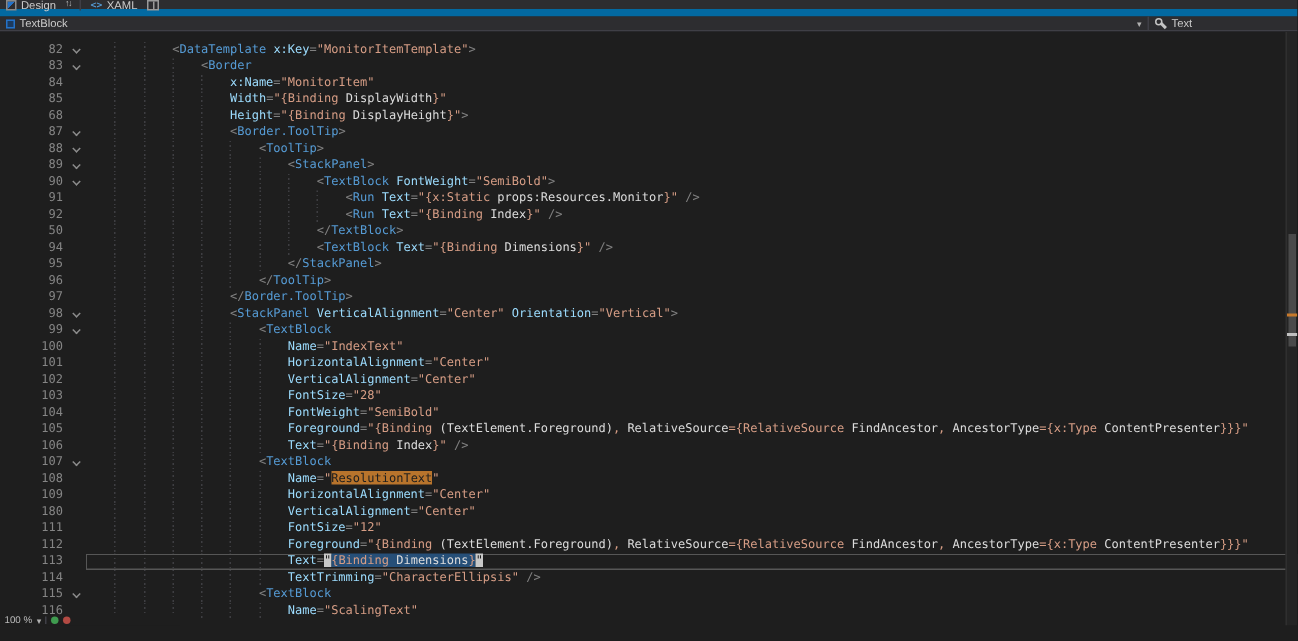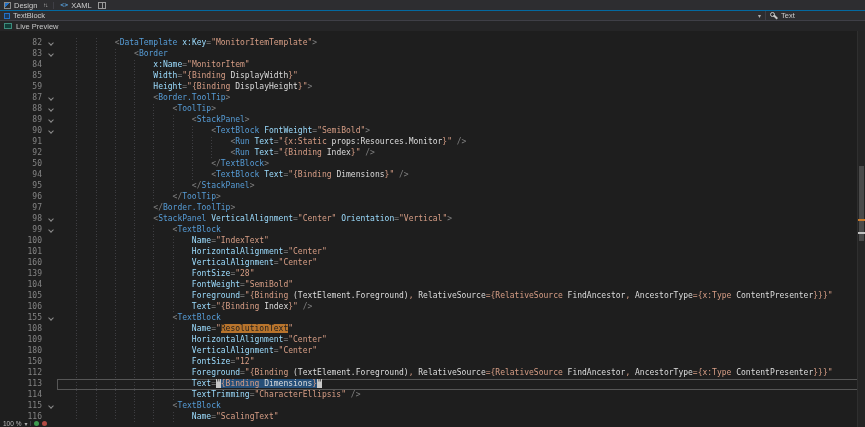--- a/index.html
+++ b/index.html
@@ -1,20 +1,20 @@
 <!DOCTYPE html>
 <html style="--editor_bg: #1e1e1e; --bar_bg: #2d2d30; --preview_bar_bg: #252526; --tag: #569cd6; --attribute: #9cdcfe; --string: #d69d85; --binding_param: #dcdcdc; --punctuation: #808080; --line_number: #858585; --selection_bg: #264f78; --match_highlight_bg: #b8742c; --quote_highlight_bg: #c8c8c8; --current_line_border: #565656; --chrome_text: #cccccc;"><head>
 <meta charset="utf-8">
 <style>
   html,body{margin:0;padding:0;background:#1e1e1e;width:865px;height:427px;overflow:hidden}
   *{box-sizing:border-box}
   .app{width:865px;height:427px;position:relative;background:var(--editor_bg,#1e1e1e);font-family:"Liberation Sans",sans-serif}
 
   
-  .viewbar{height:11px;display:flex;align-items:center;gap:6px;padding:0 4px;background:var(--bar_bg,#2d2d30);border-bottom:1px solid #0369a1;font-size:7.5px;color:var(--chrome_text,#ccc)}
+  .viewbar{height:11px;display:flex;align-items:center;gap:6px;padding:0 4px;background:var(--bar_bg,#2d2d30);border-bottom:5px solid #0369a1;font-size:7.5px;color:var(--chrome_text,#ccc)}
   .vtab{display:flex;align-items:center;gap:3px;cursor:default}
   .ic-design{width:7px;height:7px;border:1px solid #8a8a8a;background:linear-gradient(135deg,#2472c8 0 50%,transparent 50%);display:inline-block}
   .ic-xaml{color:#569cd6;font-size:6.5px;font-weight:bold;font-family:"DejaVu Sans Mono",monospace}
   .swapglyph{font-size:6px;letter-spacing:-1px;color:#bdbdbd}
   .vdiv{width:1px;height:7px;background:#3f3f46}
   .ic-split{width:8px;height:7px;border:1px solid #9a9a9a;position:relative;display:inline-block}
   .ic-split::after{content:"";position:absolute;left:3px;top:0;bottom:0;width:1px;background:#9a9a9a}
 
   
   .crumbbar{height:10px;display:flex;align-items:stretch;background:var(--bar_bg,#2d2d30);border-bottom:1px solid #3f3f46;font-size:7.5px;color:var(--chrome_text,#ccc)}
@@ -93,24 +93,20 @@
       <span class="ic-tag"></span>
       <span>TextBlock</span>
       <span class="caret">▾</span>
     </div>
     <div class="combo prop">
       <span class="wrench"></span>
       <span>Text</span>
     </div>
   </div>
 
-  <div class="previewbar">
-    <span class="ic-preview"></span>
-    <span>Live Preview</span>
-  </div>
 
   <div class="editor">
     <div class="lines">
         <div class="line">
           <span class="ln">82</span>
           <span class="fold"><span class="chev"></span></span>
           <span class="code" style="background: repeating-linear-gradient(rgb(62, 62, 66) 0px, rgb(62, 62, 66) 1px, transparent 1px, transparent 3px) 19px 0px / 1px 100% no-repeat, repeating-linear-gradient(rgb(62, 62, 66) 0px, rgb(62, 62, 66) 1px, transparent 1px, transparent 3px) 39px 0px / 1px 100% no-repeat;">            <span class="tk-p">&lt;</span><span class="tk-t">DataTemplate </span><span class="tk-a">x:Key</span><span class="tk-p">=</span><span class="tk-s">"MonitorItemTemplate"</span><span class="tk-p">&gt;</span></span>
         </div>
         <div class="line">
           <span class="ln">83</span>
@@ -121,21 +117,21 @@
           <span class="ln">84</span>
           <span class="fold"></span>
           <span class="code" style="background: repeating-linear-gradient(rgb(62, 62, 66) 0px, rgb(62, 62, 66) 1px, transparent 1px, transparent 3px) 19px 0px / 1px 100% no-repeat, repeating-linear-gradient(rgb(62, 62, 66) 0px, rgb(62, 62, 66) 1px, transparent 1px, transparent 3px) 39px 0px / 1px 100% no-repeat, repeating-linear-gradient(rgb(62, 62, 66) 0px, rgb(62, 62, 66) 1px, transparent 1px, transparent 3px) 58px 0px / 1px 100% no-repeat, repeating-linear-gradient(rgb(62, 62, 66) 0px, rgb(62, 62, 66) 1px, transparent 1px, transparent 3px) 77px 0px / 1px 100% no-repeat;">                    <span class="tk-a">x:Name</span><span class="tk-p">=</span><span class="tk-s">"MonitorItem"</span></span>
         </div>
         <div class="line">
           <span class="ln">85</span>
           <span class="fold"></span>
           <span class="code" style="background: repeating-linear-gradient(rgb(62, 62, 66) 0px, rgb(62, 62, 66) 1px, transparent 1px, transparent 3px) 19px 0px / 1px 100% no-repeat, repeating-linear-gradient(rgb(62, 62, 66) 0px, rgb(62, 62, 66) 1px, transparent 1px, transparent 3px) 39px 0px / 1px 100% no-repeat, repeating-linear-gradient(rgb(62, 62, 66) 0px, rgb(62, 62, 66) 1px, transparent 1px, transparent 3px) 58px 0px / 1px 100% no-repeat, repeating-linear-gradient(rgb(62, 62, 66) 0px, rgb(62, 62, 66) 1px, transparent 1px, transparent 3px) 77px 0px / 1px 100% no-repeat;">                    <span class="tk-a">Width</span><span class="tk-p">=</span><span class="tk-s">"{Binding </span><span class="tk-b">DisplayWidth</span><span class="tk-s">}"</span></span>
         </div>
         <div class="line">
-          <span class="ln">59</span>
+          <span class="ln">68</span>
           <span class="fold"></span>
           <span class="code" style="background: repeating-linear-gradient(rgb(62, 62, 66) 0px, rgb(62, 62, 66) 1px, transparent 1px, transparent 3px) 19px 0px / 1px 100% no-repeat, repeating-linear-gradient(rgb(62, 62, 66) 0px, rgb(62, 62, 66) 1px, transparent 1px, transparent 3px) 39px 0px / 1px 100% no-repeat, repeating-linear-gradient(rgb(62, 62, 66) 0px, rgb(62, 62, 66) 1px, transparent 1px, transparent 3px) 58px 0px / 1px 100% no-repeat, repeating-linear-gradient(rgb(62, 62, 66) 0px, rgb(62, 62, 66) 1px, transparent 1px, transparent 3px) 77px 0px / 1px 100% no-repeat;">                    <span class="tk-a">Height</span><span class="tk-p">=</span><span class="tk-s">"{Binding </span><span class="tk-b">DisplayHeight</span><span class="tk-s">}"</span><span class="tk-p">&gt;</span></span>
         </div>
         <div class="line">
           <span class="ln">87</span>
           <span class="fold"><span class="chev"></span></span>
           <span class="code" style="background: repeating-linear-gradient(rgb(62, 62, 66) 0px, rgb(62, 62, 66) 1px, transparent 1px, transparent 3px) 19px 0px / 1px 100% no-repeat, repeating-linear-gradient(rgb(62, 62, 66) 0px, rgb(62, 62, 66) 1px, transparent 1px, transparent 3px) 39px 0px / 1px 100% no-repeat, repeating-linear-gradient(rgb(62, 62, 66) 0px, rgb(62, 62, 66) 1px, transparent 1px, transparent 3px) 58px 0px / 1px 100% no-repeat, repeating-linear-gradient(rgb(62, 62, 66) 0px, rgb(62, 62, 66) 1px, transparent 1px, transparent 3px) 77px 0px / 1px 100% no-repeat;">                    <span class="tk-p">&lt;</span><span class="tk-t">Border.ToolTip</span><span class="tk-p">&gt;</span></span>
         </div>
         <div class="line">
           <span class="ln">88</span>
@@ -201,66 +197,66 @@
           <span class="ln">100</span>
           <span class="fold"></span>
           <span class="code" style="background: repeating-linear-gradient(rgb(62, 62, 66) 0px, rgb(62, 62, 66) 1px, transparent 1px, transparent 3px) 19px 0px / 1px 100% no-repeat, repeating-linear-gradient(rgb(62, 62, 66) 0px, rgb(62, 62, 66) 1px, transparent 1px, transparent 3px) 39px 0px / 1px 100% no-repeat, repeating-linear-gradient(rgb(62, 62, 66) 0px, rgb(62, 62, 66) 1px, transparent 1px, transparent 3px) 58px 0px / 1px 100% no-repeat, repeating-linear-gradient(rgb(62, 62, 66) 0px, rgb(62, 62, 66) 1px, transparent 1px, transparent 3px) 77px 0px / 1px 100% no-repeat, repeating-linear-gradient(rgb(62, 62, 66) 0px, rgb(62, 62, 66) 1px, transparent 1px, transparent 3px) 96px 0px / 1px 100% no-repeat, repeating-linear-gradient(rgb(62, 62, 66) 0px, rgb(62, 62, 66) 1px, transparent 1px, transparent 3px) 116px 0px / 1px 100% no-repeat;">                            <span class="tk-a">Name</span><span class="tk-p">=</span><span class="tk-s">"IndexText"</span></span>
         </div>
         <div class="line">
           <span class="ln">101</span>
           <span class="fold"></span>
           <span class="code" style="background: repeating-linear-gradient(rgb(62, 62, 66) 0px, rgb(62, 62, 66) 1px, transparent 1px, transparent 3px) 19px 0px / 1px 100% no-repeat, repeating-linear-gradient(rgb(62, 62, 66) 0px, rgb(62, 62, 66) 1px, transparent 1px, transparent 3px) 39px 0px / 1px 100% no-repeat, repeating-linear-gradient(rgb(62, 62, 66) 0px, rgb(62, 62, 66) 1px, transparent 1px, transparent 3px) 58px 0px / 1px 100% no-repeat, repeating-linear-gradient(rgb(62, 62, 66) 0px, rgb(62, 62, 66) 1px, transparent 1px, transparent 3px) 77px 0px / 1px 100% no-repeat, repeating-linear-gradient(rgb(62, 62, 66) 0px, rgb(62, 62, 66) 1px, transparent 1px, transparent 3px) 96px 0px / 1px 100% no-repeat, repeating-linear-gradient(rgb(62, 62, 66) 0px, rgb(62, 62, 66) 1px, transparent 1px, transparent 3px) 116px 0px / 1px 100% no-repeat;">                            <span class="tk-a">HorizontalAlignment</span><span class="tk-p">=</span><span class="tk-s">"Center"</span></span>
         </div>
         <div class="line">
-          <span class="ln">160</span>
+          <span class="ln">102</span>
           <span class="fold"></span>
           <span class="code" style="background: repeating-linear-gradient(rgb(62, 62, 66) 0px, rgb(62, 62, 66) 1px, transparent 1px, transparent 3px) 19px 0px / 1px 100% no-repeat, repeating-linear-gradient(rgb(62, 62, 66) 0px, rgb(62, 62, 66) 1px, transparent 1px, transparent 3px) 39px 0px / 1px 100% no-repeat, repeating-linear-gradient(rgb(62, 62, 66) 0px, rgb(62, 62, 66) 1px, transparent 1px, transparent 3px) 58px 0px / 1px 100% no-repeat, repeating-linear-gradient(rgb(62, 62, 66) 0px, rgb(62, 62, 66) 1px, transparent 1px, transparent 3px) 77px 0px / 1px 100% no-repeat, repeating-linear-gradient(rgb(62, 62, 66) 0px, rgb(62, 62, 66) 1px, transparent 1px, transparent 3px) 96px 0px / 1px 100% no-repeat, repeating-linear-gradient(rgb(62, 62, 66) 0px, rgb(62, 62, 66) 1px, transparent 1px, transparent 3px) 116px 0px / 1px 100% no-repeat;">                            <span class="tk-a">VerticalAlignment</span><span class="tk-p">=</span><span class="tk-s">"Center"</span></span>
         </div>
         <div class="line">
-          <span class="ln">139</span>
+          <span class="ln">103</span>
           <span class="fold"></span>
           <span class="code" style="background: repeating-linear-gradient(rgb(62, 62, 66) 0px, rgb(62, 62, 66) 1px, transparent 1px, transparent 3px) 19px 0px / 1px 100% no-repeat, repeating-linear-gradient(rgb(62, 62, 66) 0px, rgb(62, 62, 66) 1px, transparent 1px, transparent 3px) 39px 0px / 1px 100% no-repeat, repeating-linear-gradient(rgb(62, 62, 66) 0px, rgb(62, 62, 66) 1px, transparent 1px, transparent 3px) 58px 0px / 1px 100% no-repeat, repeating-linear-gradient(rgb(62, 62, 66) 0px, rgb(62, 62, 66) 1px, transparent 1px, transparent 3px) 77px 0px / 1px 100% no-repeat, repeating-linear-gradient(rgb(62, 62, 66) 0px, rgb(62, 62, 66) 1px, transparent 1px, transparent 3px) 96px 0px / 1px 100% no-repeat, repeating-linear-gradient(rgb(62, 62, 66) 0px, rgb(62, 62, 66) 1px, transparent 1px, transparent 3px) 116px 0px / 1px 100% no-repeat;">                            <span class="tk-a">FontSize</span><span class="tk-p">=</span><span class="tk-s">"28"</span></span>
         </div>
         <div class="line">
           <span class="ln">104</span>
           <span class="fold"></span>
           <span class="code" style="background: repeating-linear-gradient(rgb(62, 62, 66) 0px, rgb(62, 62, 66) 1px, transparent 1px, transparent 3px) 19px 0px / 1px 100% no-repeat, repeating-linear-gradient(rgb(62, 62, 66) 0px, rgb(62, 62, 66) 1px, transparent 1px, transparent 3px) 39px 0px / 1px 100% no-repeat, repeating-linear-gradient(rgb(62, 62, 66) 0px, rgb(62, 62, 66) 1px, transparent 1px, transparent 3px) 58px 0px / 1px 100% no-repeat, repeating-linear-gradient(rgb(62, 62, 66) 0px, rgb(62, 62, 66) 1px, transparent 1px, transparent 3px) 77px 0px / 1px 100% no-repeat, repeating-linear-gradient(rgb(62, 62, 66) 0px, rgb(62, 62, 66) 1px, transparent 1px, transparent 3px) 96px 0px / 1px 100% no-repeat, repeating-linear-gradient(rgb(62, 62, 66) 0px, rgb(62, 62, 66) 1px, transparent 1px, transparent 3px) 116px 0px / 1px 100% no-repeat;">                            <span class="tk-a">FontWeight</span><span class="tk-p">=</span><span class="tk-s">"SemiBold"</span></span>
         </div>
         <div class="line">
           <span class="ln">105</span>
           <span class="fold"></span>
           <span class="code" style="background: repeating-linear-gradient(rgb(62, 62, 66) 0px, rgb(62, 62, 66) 1px, transparent 1px, transparent 3px) 19px 0px / 1px 100% no-repeat, repeating-linear-gradient(rgb(62, 62, 66) 0px, rgb(62, 62, 66) 1px, transparent 1px, transparent 3px) 39px 0px / 1px 100% no-repeat, repeating-linear-gradient(rgb(62, 62, 66) 0px, rgb(62, 62, 66) 1px, transparent 1px, transparent 3px) 58px 0px / 1px 100% no-repeat, repeating-linear-gradient(rgb(62, 62, 66) 0px, rgb(62, 62, 66) 1px, transparent 1px, transparent 3px) 77px 0px / 1px 100% no-repeat, repeating-linear-gradient(rgb(62, 62, 66) 0px, rgb(62, 62, 66) 1px, transparent 1px, transparent 3px) 96px 0px / 1px 100% no-repeat, repeating-linear-gradient(rgb(62, 62, 66) 0px, rgb(62, 62, 66) 1px, transparent 1px, transparent 3px) 116px 0px / 1px 100% no-repeat;">                            <span class="tk-a">Foreground</span><span class="tk-p">=</span><span class="tk-s">"{Binding </span><span class="tk-b">(TextElement.Foreground)</span><span class="tk-s">, </span><span class="tk-b">RelativeSource</span><span class="tk-s">={RelativeSource </span><span class="tk-b">FindAncestor</span><span class="tk-s">, </span><span class="tk-b">AncestorType</span><span class="tk-s">={x:Type </span><span class="tk-b">ContentPresenter</span><span class="tk-s">}}}"</span></span>
         </div>
         <div class="line">
           <span class="ln">106</span>
           <span class="fold"></span>
           <span class="code" style="background: repeating-linear-gradient(rgb(62, 62, 66) 0px, rgb(62, 62, 66) 1px, transparent 1px, transparent 3px) 19px 0px / 1px 100% no-repeat, repeating-linear-gradient(rgb(62, 62, 66) 0px, rgb(62, 62, 66) 1px, transparent 1px, transparent 3px) 39px 0px / 1px 100% no-repeat, repeating-linear-gradient(rgb(62, 62, 66) 0px, rgb(62, 62, 66) 1px, transparent 1px, transparent 3px) 58px 0px / 1px 100% no-repeat, repeating-linear-gradient(rgb(62, 62, 66) 0px, rgb(62, 62, 66) 1px, transparent 1px, transparent 3px) 77px 0px / 1px 100% no-repeat, repeating-linear-gradient(rgb(62, 62, 66) 0px, rgb(62, 62, 66) 1px, transparent 1px, transparent 3px) 96px 0px / 1px 100% no-repeat, repeating-linear-gradient(rgb(62, 62, 66) 0px, rgb(62, 62, 66) 1px, transparent 1px, transparent 3px) 116px 0px / 1px 100% no-repeat;">                            <span class="tk-a">Text</span><span class="tk-p">=</span><span class="tk-s">"{Binding </span><span class="tk-b">Index</span><span class="tk-s">}"</span><span class="tk-p"> /&gt;</span></span>
         </div>
         <div class="line">
-          <span class="ln">155</span>
+          <span class="ln">107</span>
           <span class="fold"><span class="chev"></span></span>
           <span class="code" style="background: repeating-linear-gradient(rgb(62, 62, 66) 0px, rgb(62, 62, 66) 1px, transparent 1px, transparent 3px) 19px 0px / 1px 100% no-repeat, repeating-linear-gradient(rgb(62, 62, 66) 0px, rgb(62, 62, 66) 1px, transparent 1px, transparent 3px) 39px 0px / 1px 100% no-repeat, repeating-linear-gradient(rgb(62, 62, 66) 0px, rgb(62, 62, 66) 1px, transparent 1px, transparent 3px) 58px 0px / 1px 100% no-repeat, repeating-linear-gradient(rgb(62, 62, 66) 0px, rgb(62, 62, 66) 1px, transparent 1px, transparent 3px) 77px 0px / 1px 100% no-repeat, repeating-linear-gradient(rgb(62, 62, 66) 0px, rgb(62, 62, 66) 1px, transparent 1px, transparent 3px) 96px 0px / 1px 100% no-repeat;">                        <span class="tk-p">&lt;</span><span class="tk-t">TextBlock</span></span>
         </div>
         <div class="line">
           <span class="ln">108</span>
           <span class="fold"></span>
           <span class="code" style="background: repeating-linear-gradient(rgb(62, 62, 66) 0px, rgb(62, 62, 66) 1px, transparent 1px, transparent 3px) 19px 0px / 1px 100% no-repeat, repeating-linear-gradient(rgb(62, 62, 66) 0px, rgb(62, 62, 66) 1px, transparent 1px, transparent 3px) 39px 0px / 1px 100% no-repeat, repeating-linear-gradient(rgb(62, 62, 66) 0px, rgb(62, 62, 66) 1px, transparent 1px, transparent 3px) 58px 0px / 1px 100% no-repeat, repeating-linear-gradient(rgb(62, 62, 66) 0px, rgb(62, 62, 66) 1px, transparent 1px, transparent 3px) 77px 0px / 1px 100% no-repeat, repeating-linear-gradient(rgb(62, 62, 66) 0px, rgb(62, 62, 66) 1px, transparent 1px, transparent 3px) 96px 0px / 1px 100% no-repeat, repeating-linear-gradient(rgb(62, 62, 66) 0px, rgb(62, 62, 66) 1px, transparent 1px, transparent 3px) 116px 0px / 1px 100% no-repeat;">                            <span class="tk-a">Name</span><span class="tk-p">=</span><span class="tk-s">"</span><span class="tk-s tk-hl">ResolutionText</span><span class="tk-s">"</span></span>
         </div>
         <div class="line">
           <span class="ln">109</span>
           <span class="fold"></span>
           <span class="code" style="background: repeating-linear-gradient(rgb(62, 62, 66) 0px, rgb(62, 62, 66) 1px, transparent 1px, transparent 3px) 19px 0px / 1px 100% no-repeat, repeating-linear-gradient(rgb(62, 62, 66) 0px, rgb(62, 62, 66) 1px, transparent 1px, transparent 3px) 39px 0px / 1px 100% no-repeat, repeating-linear-gradient(rgb(62, 62, 66) 0px, rgb(62, 62, 66) 1px, transparent 1px, transparent 3px) 58px 0px / 1px 100% no-repeat, repeating-linear-gradient(rgb(62, 62, 66) 0px, rgb(62, 62, 66) 1px, transparent 1px, transparent 3px) 77px 0px / 1px 100% no-repeat, repeating-linear-gradient(rgb(62, 62, 66) 0px, rgb(62, 62, 66) 1px, transparent 1px, transparent 3px) 96px 0px / 1px 100% no-repeat, repeating-linear-gradient(rgb(62, 62, 66) 0px, rgb(62, 62, 66) 1px, transparent 1px, transparent 3px) 116px 0px / 1px 100% no-repeat;">                            <span class="tk-a">HorizontalAlignment</span><span class="tk-p">=</span><span class="tk-s">"Center"</span></span>
         </div>
         <div class="line">
           <span class="ln">180</span>
           <span class="fold"></span>
           <span class="code" style="background: repeating-linear-gradient(rgb(62, 62, 66) 0px, rgb(62, 62, 66) 1px, transparent 1px, transparent 3px) 19px 0px / 1px 100% no-repeat, repeating-linear-gradient(rgb(62, 62, 66) 0px, rgb(62, 62, 66) 1px, transparent 1px, transparent 3px) 39px 0px / 1px 100% no-repeat, repeating-linear-gradient(rgb(62, 62, 66) 0px, rgb(62, 62, 66) 1px, transparent 1px, transparent 3px) 58px 0px / 1px 100% no-repeat, repeating-linear-gradient(rgb(62, 62, 66) 0px, rgb(62, 62, 66) 1px, transparent 1px, transparent 3px) 77px 0px / 1px 100% no-repeat, repeating-linear-gradient(rgb(62, 62, 66) 0px, rgb(62, 62, 66) 1px, transparent 1px, transparent 3px) 96px 0px / 1px 100% no-repeat, repeating-linear-gradient(rgb(62, 62, 66) 0px, rgb(62, 62, 66) 1px, transparent 1px, transparent 3px) 116px 0px / 1px 100% no-repeat;">                            <span class="tk-a">VerticalAlignment</span><span class="tk-p">=</span><span class="tk-s">"Center"</span></span>
         </div>
         <div class="line">
-          <span class="ln">150</span>
+          <span class="ln">111</span>
           <span class="fold"></span>
           <span class="code" style="background: repeating-linear-gradient(rgb(62, 62, 66) 0px, rgb(62, 62, 66) 1px, transparent 1px, transparent 3px) 19px 0px / 1px 100% no-repeat, repeating-linear-gradient(rgb(62, 62, 66) 0px, rgb(62, 62, 66) 1px, transparent 1px, transparent 3px) 39px 0px / 1px 100% no-repeat, repeating-linear-gradient(rgb(62, 62, 66) 0px, rgb(62, 62, 66) 1px, transparent 1px, transparent 3px) 58px 0px / 1px 100% no-repeat, repeating-linear-gradient(rgb(62, 62, 66) 0px, rgb(62, 62, 66) 1px, transparent 1px, transparent 3px) 77px 0px / 1px 100% no-repeat, repeating-linear-gradient(rgb(62, 62, 66) 0px, rgb(62, 62, 66) 1px, transparent 1px, transparent 3px) 96px 0px / 1px 100% no-repeat, repeating-linear-gradient(rgb(62, 62, 66) 0px, rgb(62, 62, 66) 1px, transparent 1px, transparent 3px) 116px 0px / 1px 100% no-repeat;">                            <span class="tk-a">FontSize</span><span class="tk-p">=</span><span class="tk-s">"12"</span></span>
         </div>
         <div class="line">
           <span class="ln">112</span>
           <span class="fold"></span>
           <span class="code" style="background: repeating-linear-gradient(rgb(62, 62, 66) 0px, rgb(62, 62, 66) 1px, transparent 1px, transparent 3px) 19px 0px / 1px 100% no-repeat, repeating-linear-gradient(rgb(62, 62, 66) 0px, rgb(62, 62, 66) 1px, transparent 1px, transparent 3px) 39px 0px / 1px 100% no-repeat, repeating-linear-gradient(rgb(62, 62, 66) 0px, rgb(62, 62, 66) 1px, transparent 1px, transparent 3px) 58px 0px / 1px 100% no-repeat, repeating-linear-gradient(rgb(62, 62, 66) 0px, rgb(62, 62, 66) 1px, transparent 1px, transparent 3px) 77px 0px / 1px 100% no-repeat, repeating-linear-gradient(rgb(62, 62, 66) 0px, rgb(62, 62, 66) 1px, transparent 1px, transparent 3px) 96px 0px / 1px 100% no-repeat, repeating-linear-gradient(rgb(62, 62, 66) 0px, rgb(62, 62, 66) 1px, transparent 1px, transparent 3px) 116px 0px / 1px 100% no-repeat;">                            <span class="tk-a">Foreground</span><span class="tk-p">=</span><span class="tk-s">"{Binding </span><span class="tk-b">(TextElement.Foreground)</span><span class="tk-s">, </span><span class="tk-b">RelativeSource</span><span class="tk-s">={RelativeSource </span><span class="tk-b">FindAncestor</span><span class="tk-s">, </span><span class="tk-b">AncestorType</span><span class="tk-s">={x:Type </span><span class="tk-b">ContentPresenter</span><span class="tk-s">}}}"</span></span>
         </div>
         <div class="line current">
           <span class="ln">113</span>

